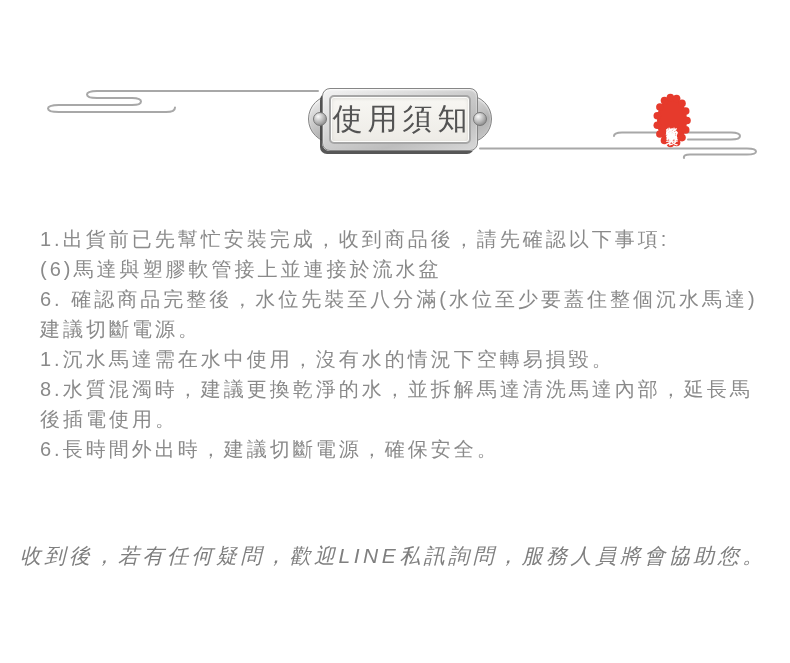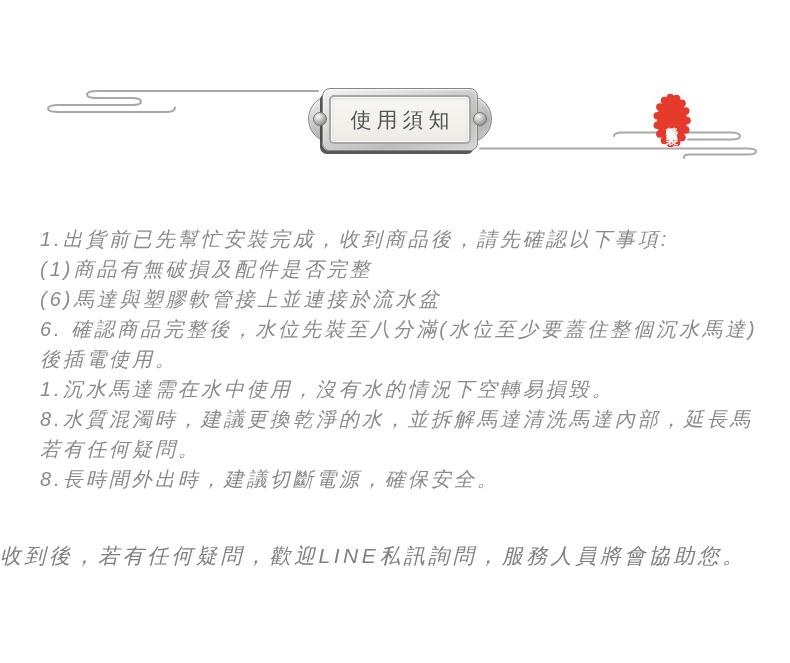--- a/index.html
+++ b/index.html
@@ -25,21 +25,21 @@
     box-shadow:-3px 4px 0 -1px rgba(58,58,58,.85), inset 0 1px 2px rgba(255,255,255,.9);
   }
   .plaque-panel{
     position:absolute;left:6px;right:6px;top:6px;bottom:6px;border-radius:5px;box-sizing:border-box;
     background:linear-gradient(#f8f7f3,#edebe6);
     border:2px solid #a6a6a6;
     box-shadow:inset 0 0 0 1px #fdfdfb, inset 0 1px 4px rgba(0,0,0,.14);
     display:flex;align-items:center;justify-content:center;
   }
   .plaque-title{
-    font-size:21px;letter-spacing:5px;padding-left:5px;color:#535353;font-weight:400;
+    font-size:30px;letter-spacing:5px;padding-left:5px;color:#535353;font-weight:400;
     white-space:nowrap;
   }
   .rivet{
     position:absolute;top:24px;width:14px;height:14px;border-radius:50%;box-sizing:border-box;
     background:radial-gradient(circle at 35% 30%,#fafafa,#bdbdbd 45%,#8c8c8c 80%);
     border:1px solid #777;
   }
   .rivet-left{left:5px;}
   .rivet-right{right:5px;}
   
@@ -47,25 +47,25 @@
   .seal svg{position:absolute;left:0;top:0;}
   .seal-text{
     position:absolute;inset:0;display:flex;align-items:center;justify-content:center;
     writing-mode:vertical-rl;text-orientation:upright;
     color:#ffffff;font-size:12px;letter-spacing:3px;line-height:1;font-weight:bold;
   }
   
   .instructions{position:absolute;left:40px;top:224px;width:730px;z-index:2;}
   .instruction-line{
     height:30px;line-height:30px;font-size:20px;letter-spacing:3px;
-    color:#8a8a8a;white-space:nowrap;font-style:italic;
+    color:#8a8a8a;white-space:nowrap;
   }
   
   .footer-note{
-    position:absolute;left:0;top:541px;z-index:2;
+    position:absolute;left:20px;top:541px;z-index:2;
     font-size:21px;font-style:italic;letter-spacing:3.5px;line-height:30px;
     color:#7f7f7f;white-space:nowrap;
   }
 </style>
 </head>
 <body>
 
 <div class="canvas">
 
   <svg class="deco-svg" width="790" height="180" viewBox="0 0 790 180">
@@ -107,25 +107,24 @@
         <circle cx="24.6" cy="6.6" r="3.8"></circle>
         <circle cx="30.0" cy="11.4" r="3.8"></circle>
         <circle cx="33.7" cy="19.1" r="3.8"></circle>
       </g>
     </svg>
     <div class="seal-text">鶯歌製</div>
   </div>
 
   <div class="instructions">
       <div class="instruction-line">1.出貨前已先幫忙安裝完成，收到商品後，請先確認以下事項:</div>
-      <div class="instruction-line">(1)商品有無破損及配件是否完整</div>
       <div class="instruction-line">(6)馬達與塑膠軟管接上並連接於流水盆</div>
       <div class="instruction-line">6. 確認商品完整後，水位先裝至八分滿(水位至少要蓋住整個沉水馬達)</div>
-      <div class="instruction-line">後插電使用。</div>
+      <div class="instruction-line">建議切斷電源。</div>
       <div class="instruction-line">1.沉水馬達需在水中使用，沒有水的情況下空轉易損毀。</div>
       <div class="instruction-line">8.水質混濁時，建議更換乾淨的水，並拆解馬達清洗馬達內部，延長馬</div>
-      <div class="instruction-line">若有任何疑問。</div>
-      <div class="instruction-line">8.長時間外出時，建議切斷電源，確保安全。</div>
+      <div class="instruction-line">後插電使用。</div>
+      <div class="instruction-line">6.長時間外出時，建議切斷電源，確保安全。</div>
     </div>
 
   <div class="footer-note">收到後，若有任何疑問，歡迎LINE私訊詢問，服務人員將會協助您。</div>
 
 </div>
 
 </body></html>

